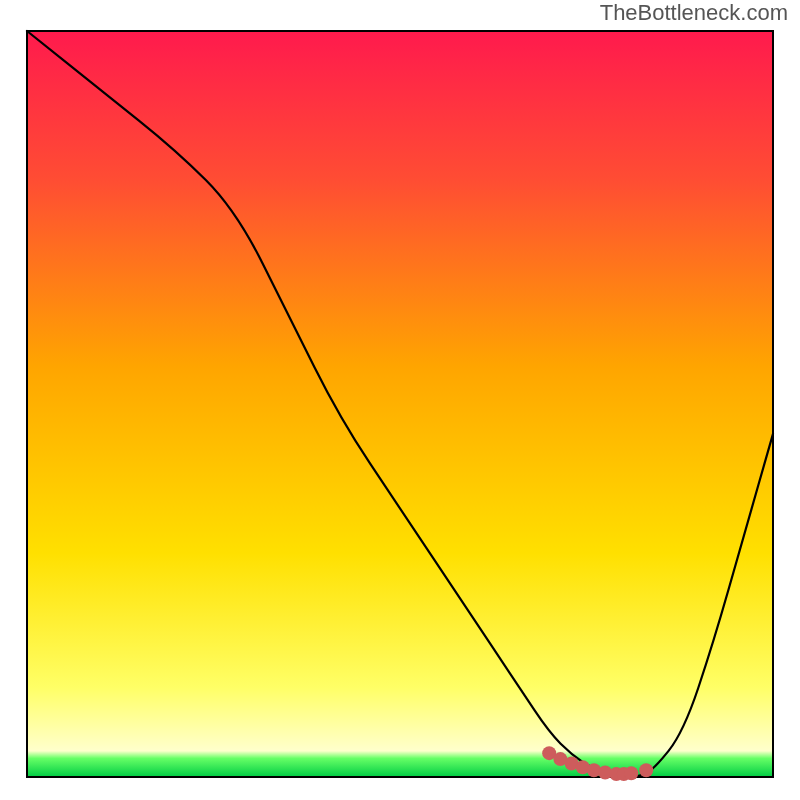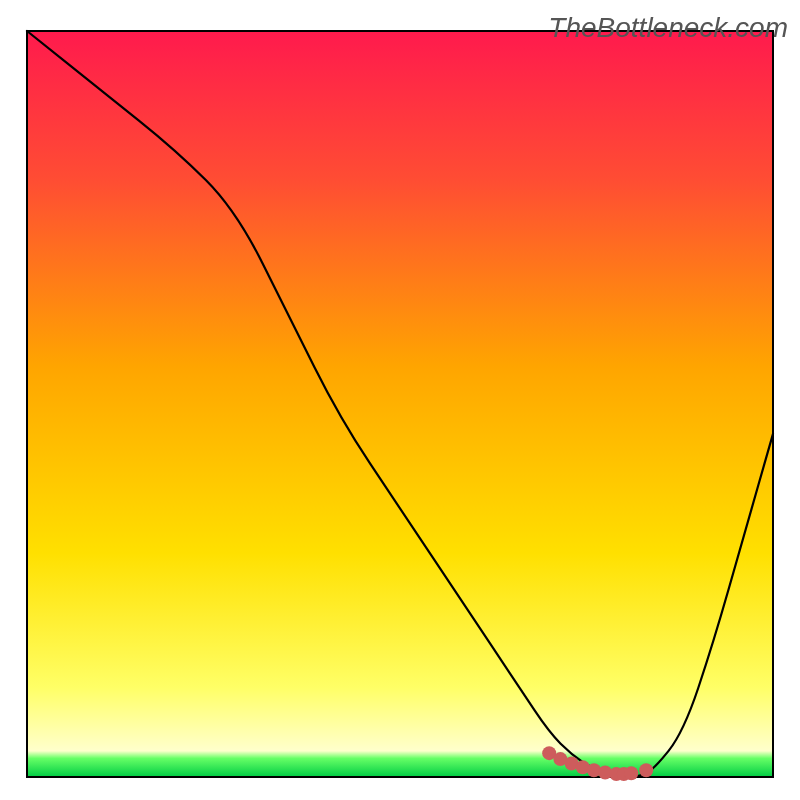--- a/index.html
+++ b/index.html
@@ -11,27 +11,26 @@
     overflow: hidden;
     font-family: Arial, Helvetica, sans-serif;
   }
   .wrap {
     position: relative;
     width: 800px;
     height: 800px;
   }
   .watermark {
     position: absolute;
-    top: 12px;
+    top: 0;
     right: 12px;
     color: #555;
-    font-size: 28px;
+    font-size: 22px;
     font-weight: 500;
     user-select: none;
-    font-style: italic;
   }
   svg {
     display: block;
   }
 </style>
 </head>
 <body>
 
 <div class="wrap">
 

